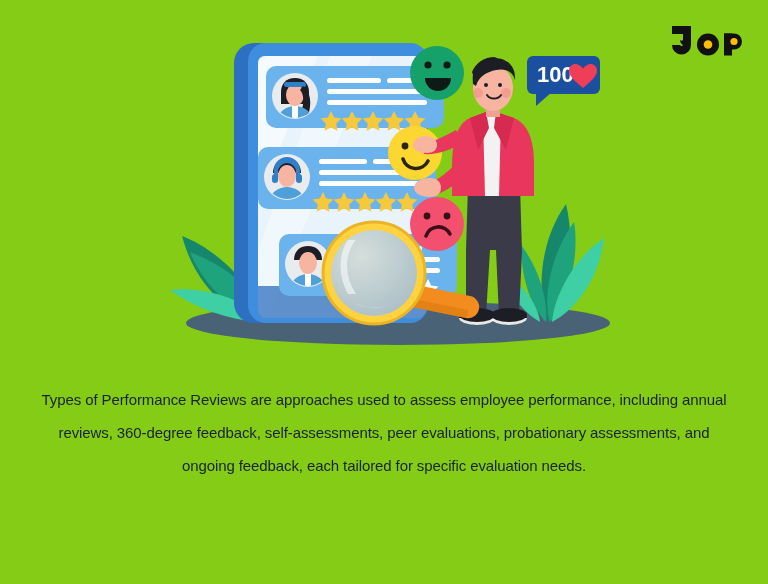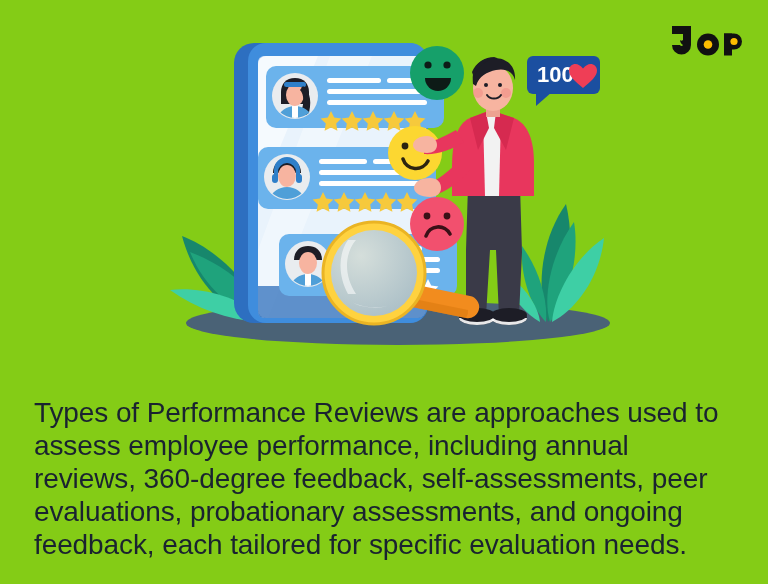--- a/index.html
+++ b/index.html
@@ -38,23 +38,23 @@
     width: 768px;
     height: 350px;
   }
 
   
   #caption {
     position: absolute;
     left: 34px;
     top: 368px;
     width: 700px;
-    text-align: left;
+    text-align: center;
     color: #1a2330;
-    font-size: 28px;
+    font-size: 15px;
     line-height: 33px;
     font-family: "Liberation Sans", sans-serif;
     letter-spacing: -0.1px;
   }
 </style>
 </head>
 <body>
 
 <div id="poster">
 

